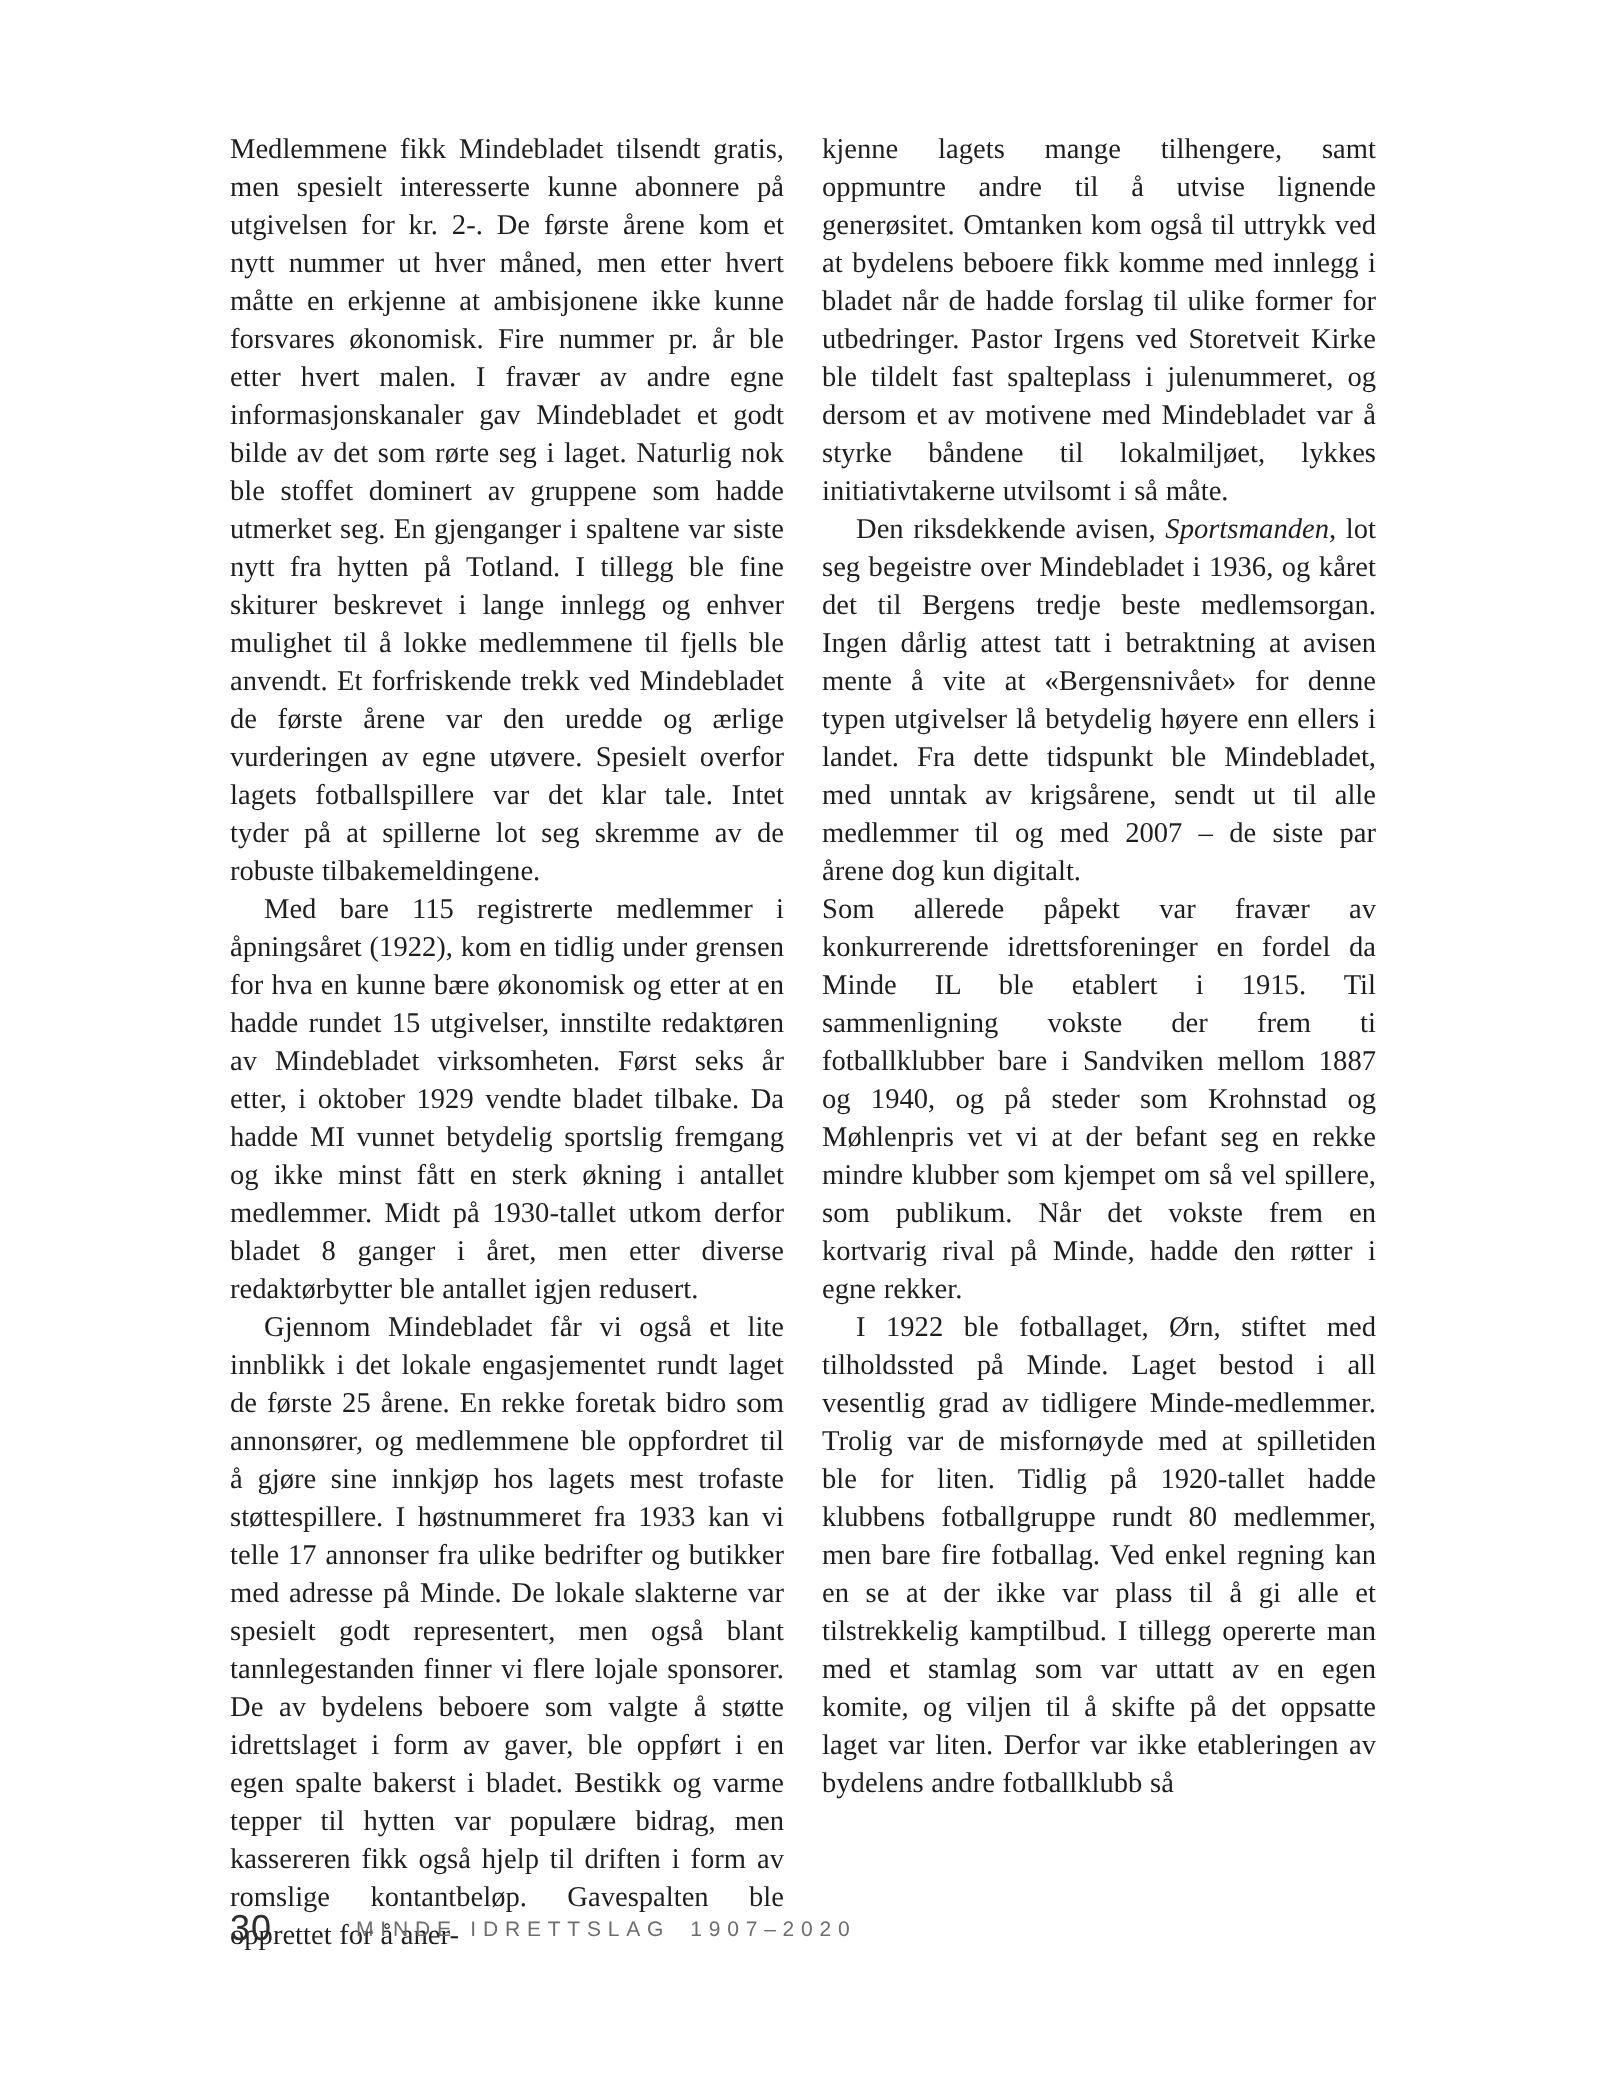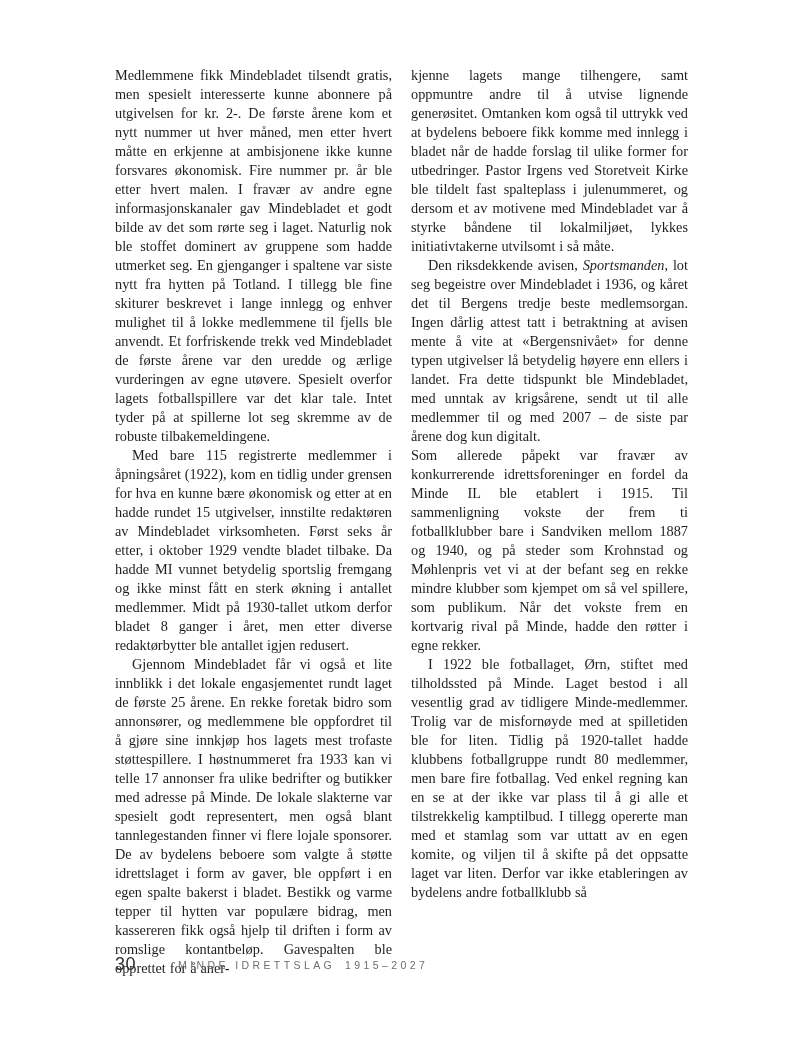--- a/index.html
+++ b/index.html
@@ -86,16 +86,16 @@
         <p class="body-p"><span>kjenne lagets mange tilhengere, samt oppmuntre andre til å utvise lignende generøsitet. Omtanken kom også til uttrykk ved at bydelens beboere fikk komme med innlegg i bladet når de hadde forslag til ulike former for utbedringer. Pastor Irgens ved Storetveit Kirke ble tildelt fast spalteplass i julenummeret, og dersom et av motivene med Mindebladet var å styrke båndene til lokalmiljøet, lykkes initiativtakerne utvilsomt i så måte.</span></p>
         <p class="body-p indent"><span>Den riksdekkende avisen, </span><em>Sportsmanden</em><span>, lot seg begeistre over Mindebladet i 1936, og kåret det til Bergens tredje beste medlemsorgan. Ingen dårlig attest tatt i betraktning at avisen mente å vite at «Bergensnivået» for denne typen utgivelser lå betydelig høyere enn ellers i landet. Fra dette tidspunkt ble Mindebladet, med unntak av krigsårene, sendt ut til alle medlemmer til og med 2007 – de siste par årene dog kun digitalt.</span></p>
         <p class="body-p"><span>Som allerede påpekt var fravær av konkurrerende idrettsforeninger en fordel da Minde IL ble etablert i 1915. Til sammenligning vokste der frem ti fotballklubber bare i Sandviken mellom 1887 og 1940, og på steder som Krohnstad og Møhlenpris vet vi at der befant seg en rekke mindre klubber som kjempet om så vel spillere, som publikum. Når det vokste frem en kortvarig rival på Minde, hadde den røtter i egne rekker.</span></p>
         <p class="body-p indent"><span>I 1922 ble fotballaget, Ørn, stiftet med tilholdssted på Minde. Laget bestod i all vesentlig grad av tidligere Minde-medlemmer. Trolig var de misfornøyde med at spilletiden ble for liten. Tidlig på 1920-tallet hadde klubbens fotballgruppe rundt 80 medlemmer, men bare fire fotballag. Ved enkel regning kan en se at der ikke var plass til å gi alle et tilstrekkelig kamptilbud. I tillegg opererte man med et stamlag som var uttatt av en egen komite, og viljen til å skifte på det oppsatte laget var liten. Derfor var ikke etableringen av bydelens andre fotballklubb så</span></p>
       </div>
   </div>
 
   <div class="footer">
     <span class="page-number">30</span>
     <span class="book-title">MINDE IDRETTSLAG</span>
-    <span class="book-years">1915–2027</span>
+    <span class="book-years">1907–2020</span>
   </div>
 
 </div>
 
 </body></html>

